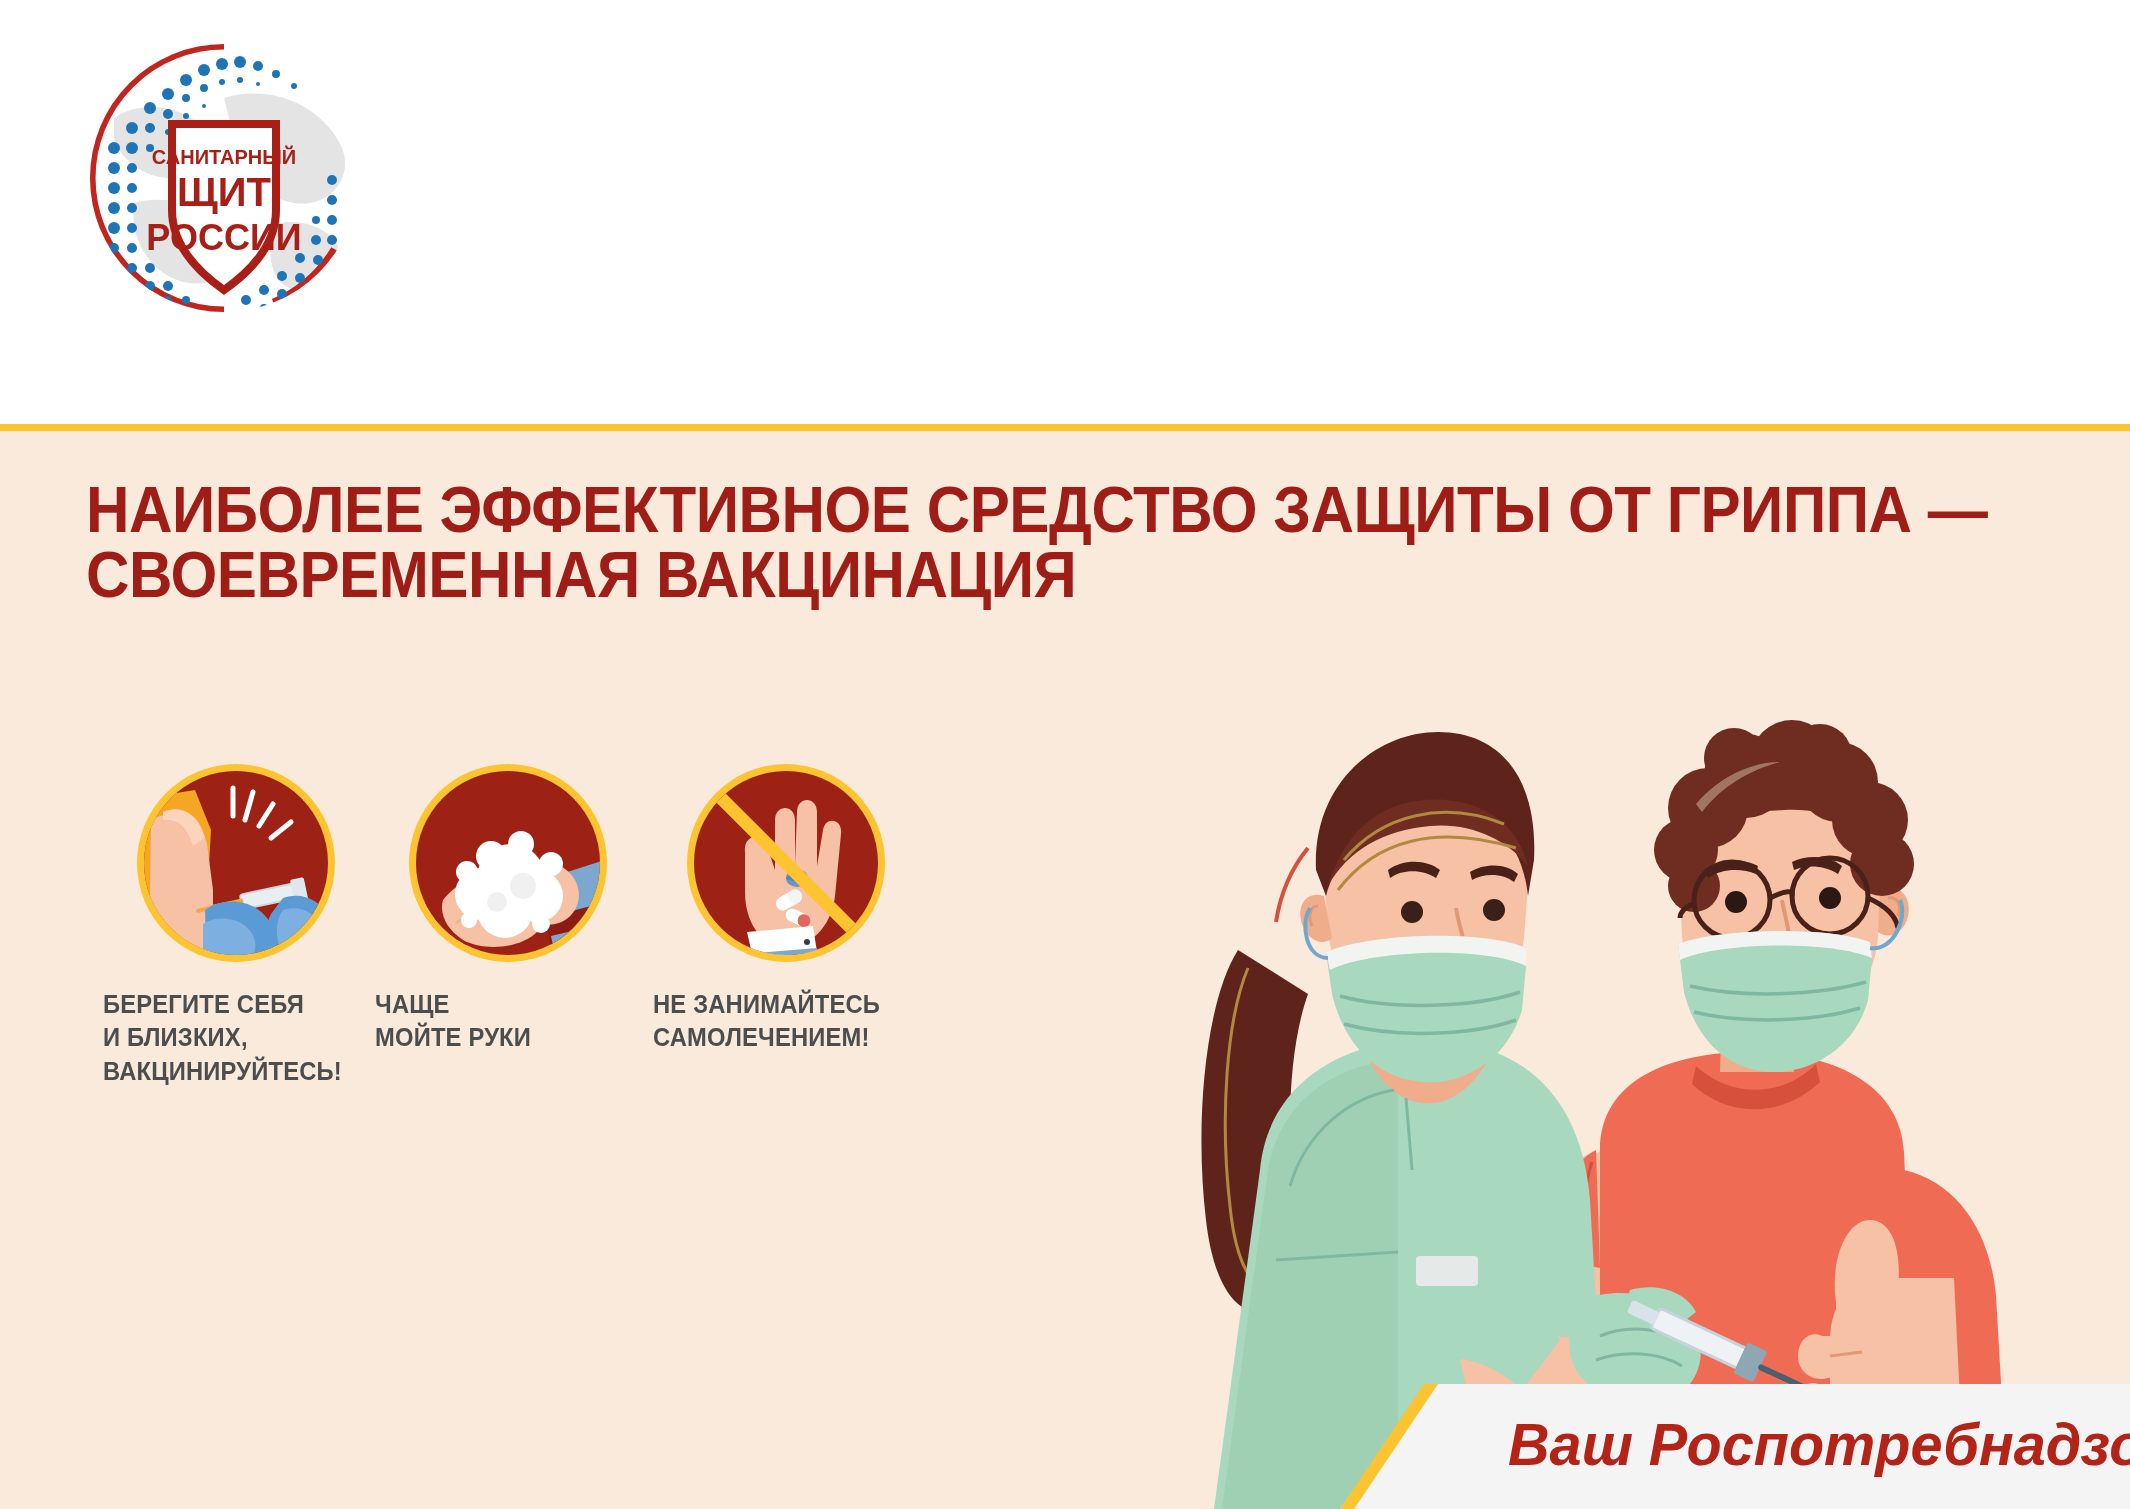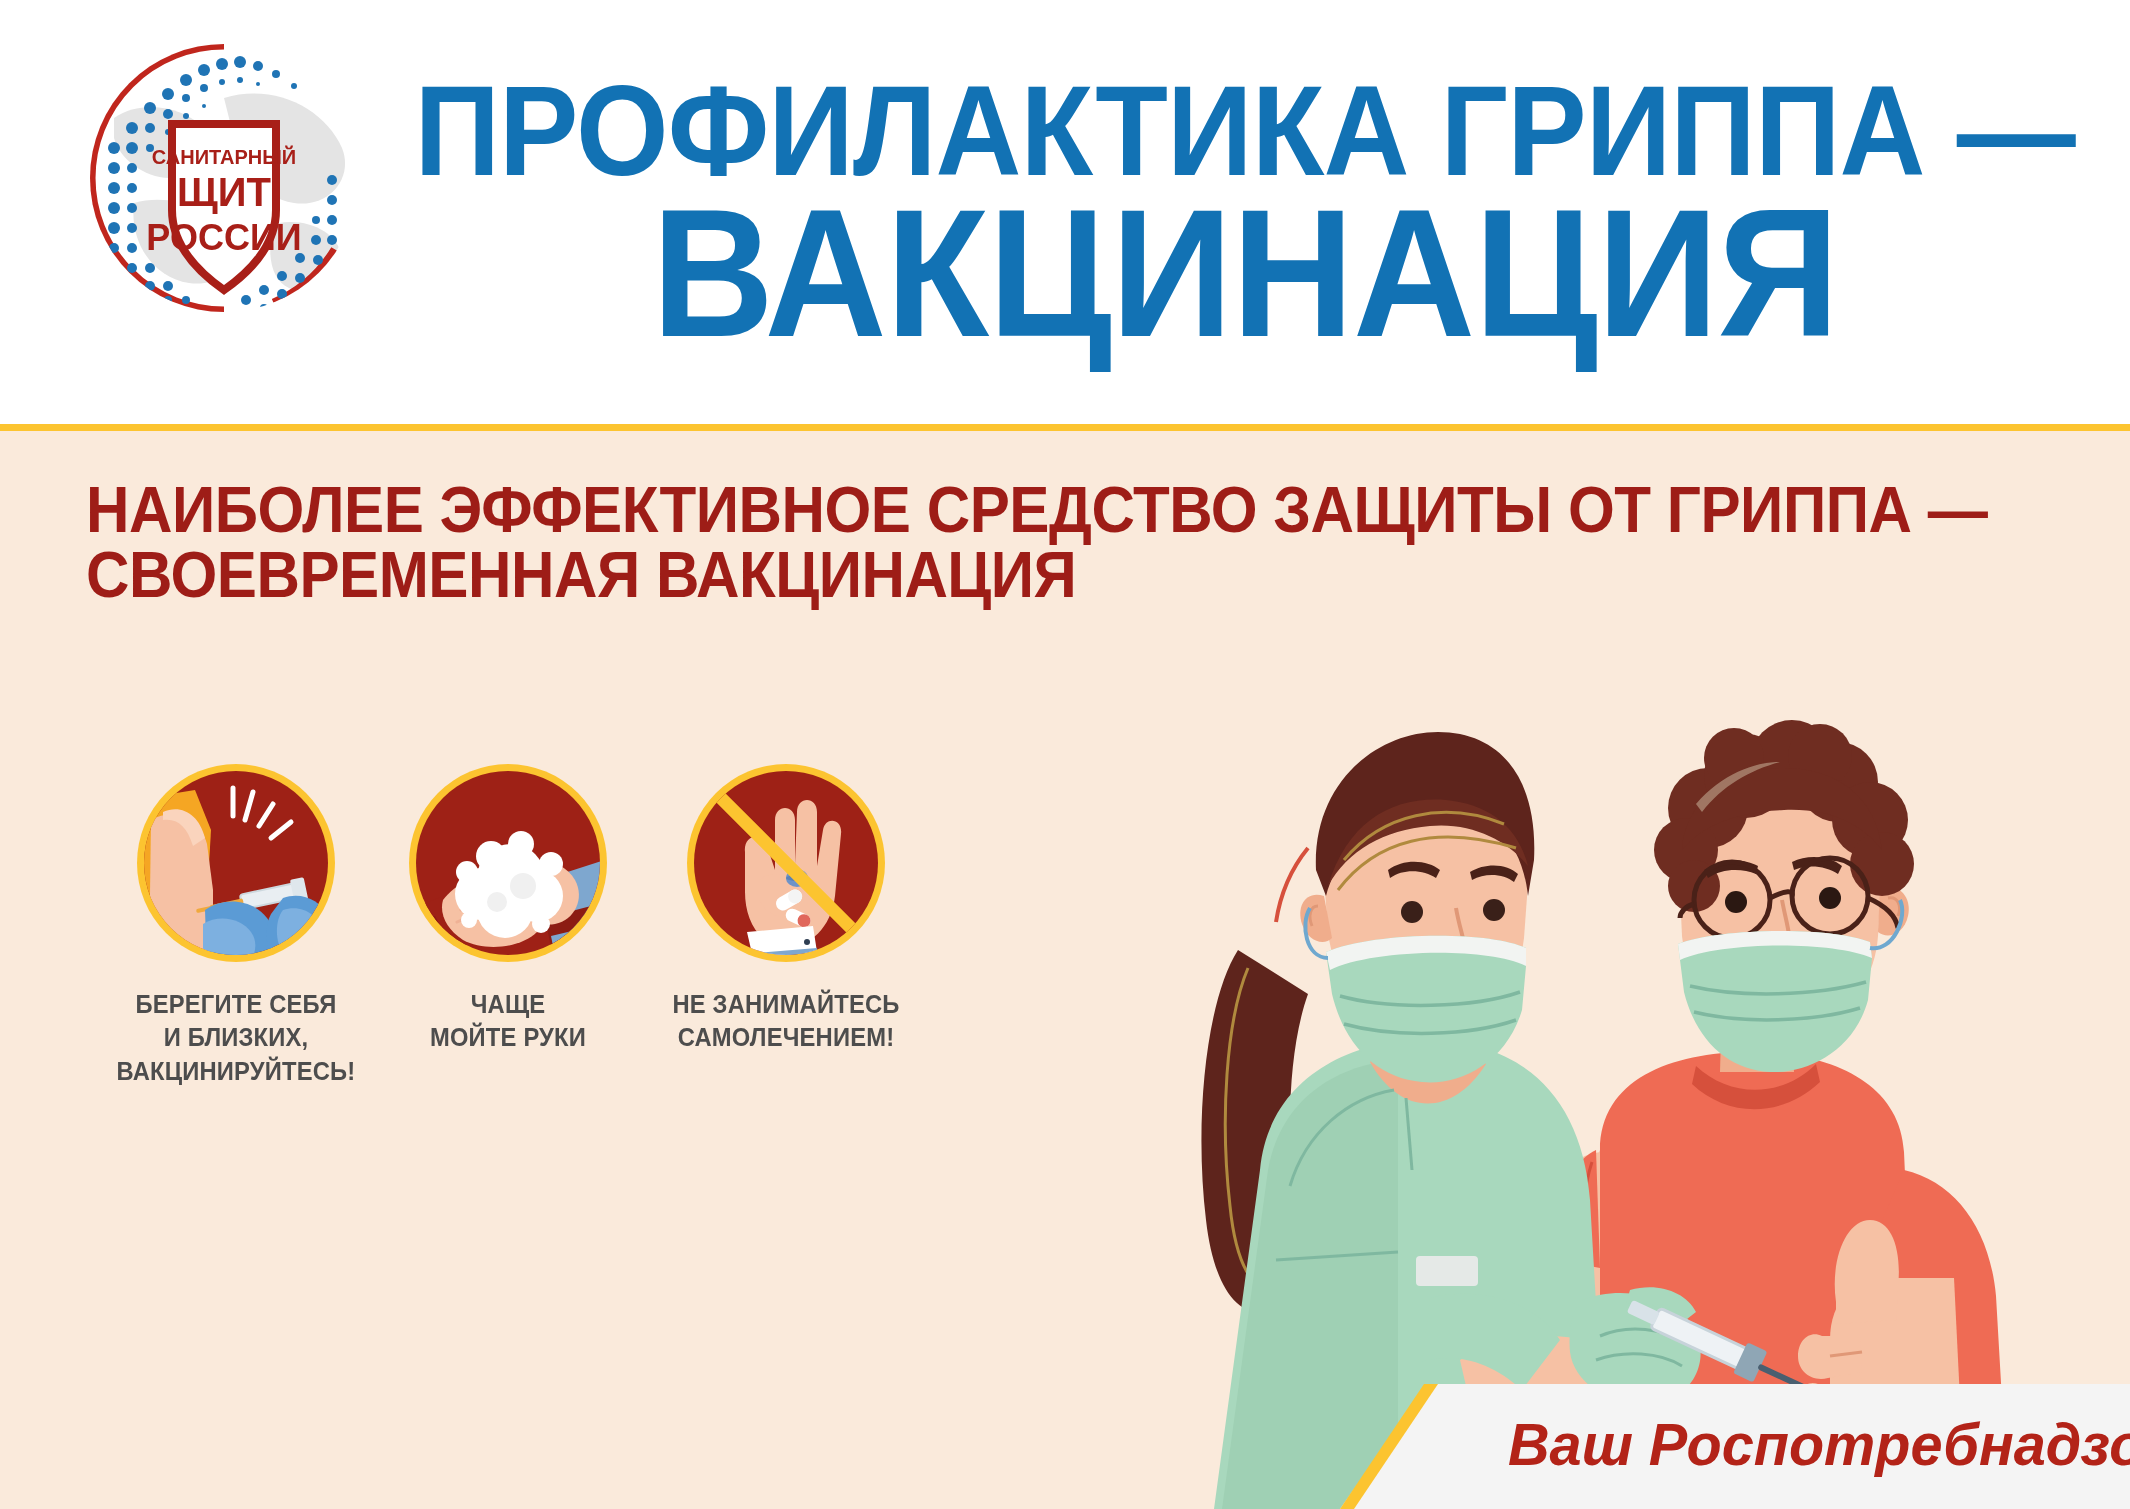--- a/index.html
+++ b/index.html
@@ -53,21 +53,21 @@
     font-size:64px;letter-spacing:-0.5px;
     transform:scaleX(0.94);transform-origin:left center;
   }
   .headline div{white-space:nowrap;}
 
   
   .icons{
     position:absolute;left:96px;top:760px;width:1000px;height:340px;
   }
   .icon-cell{
-    position:absolute;top:0;width:280px;text-align:center;
+    position:absolute;top:0;width:280px;
   }
   .icon-cell.c1{left:0px;}
   .icon-cell.c2{left:272px;}
   .icon-cell.c3{left:550px;}
   .icon-circle{
     width:206px;height:206px;margin:0 auto;position:relative;
   }
   .icon-caption{
     margin-top:22px;
     color:#4d4d4d;font-weight:bold;font-size:25px;line-height:1.33;
@@ -210,24 +210,20 @@
           </g>
         </g>
 
         <path d="M98 96 L202 96 L202 182 C202 222 170 248 150 262 C130 248 98 222 98 182 Z" fill="#ffffff" stroke="#a81f18" stroke-width="8"></path>
         <text x="150" y="136" text-anchor="middle" fill="#a81f18" font-family="Liberation Sans, sans-serif" font-size="20" font-weight="bold">САНИТАРНЫЙ</text>
         <text x="150" y="178" text-anchor="middle" fill="#a81f18" font-family="Liberation Sans, sans-serif" font-size="40" font-weight="bold">ЩИТ</text>
         <text x="150" y="222" text-anchor="middle" fill="#a81f18" font-family="Liberation Sans, sans-serif" font-size="36" font-weight="bold">РОССИИ</text>
       </svg>
     </div>
 
-    <div class="title-block">
-      <div class="title-line title-1">ПРОФИЛАКТИКА ГРИППА —</div>
-      <div class="title-line title-2">ВАКЦИНАЦИЯ</div>
-    </div>
   </div>
 
   <div class="yellow-rule"></div>
 
   <div class="body-bg"></div>
 
   <div class="headline">
     <div>НАИБОЛЕЕ ЭФФЕКТИВНОЕ СРЕДСТВО ЗАЩИТЫ ОТ ГРИППА —</div>
     <div>СВОЕВРЕМЕННАЯ ВАКЦИНАЦИЯ</div>
   </div>

